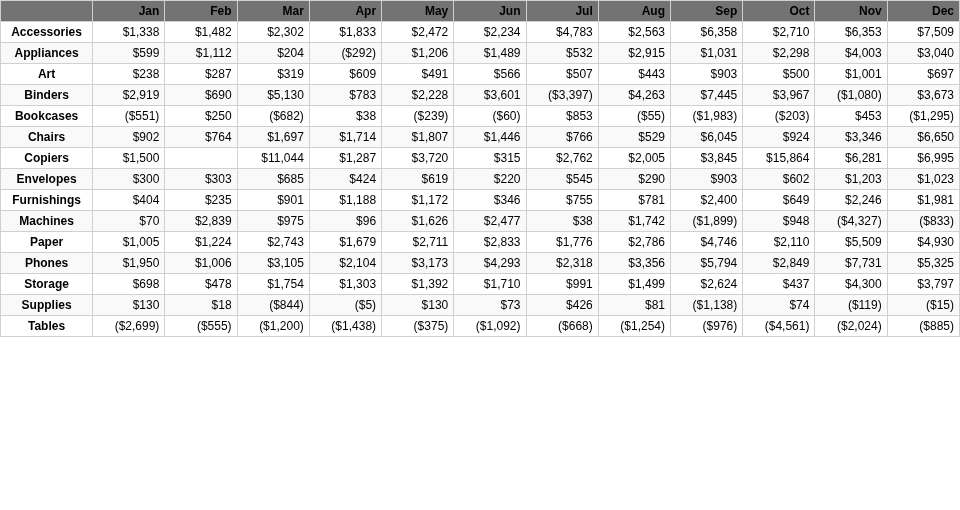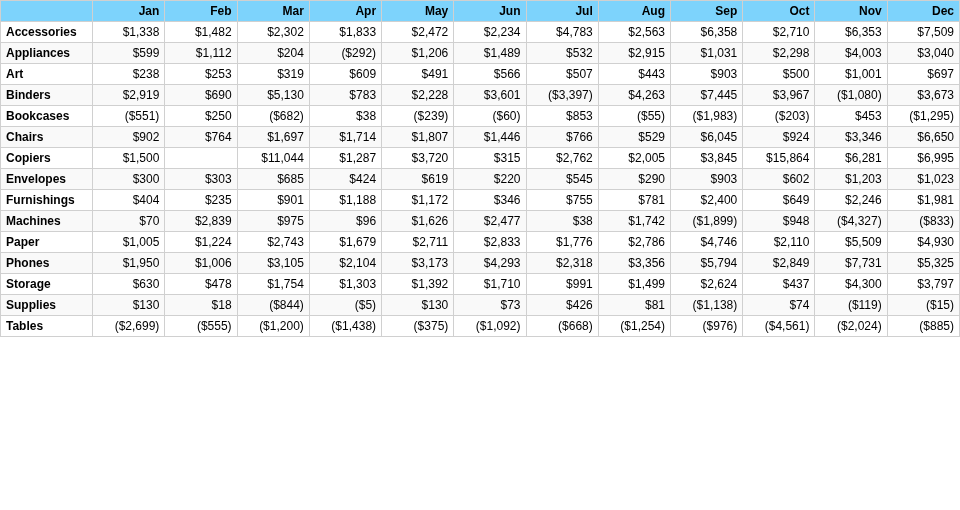--- a/index.html
+++ b/index.html
@@ -16,25 +16,25 @@
       table-layout: fixed;
     }
     th, td {
       border: 1px solid #d0d0d0;
       padding: 3px 5px;
       text-align: right;
       white-space: nowrap;
       overflow: hidden;
     }
     td:first-child, th:first-child {
-      text-align: left;
+      text-align: center;
       font-weight: bold;
     }
     th {
-      background: #7dd3fc;
+      background: #737373;
       font-weight: bold;
       text-align: right;
     }
     th:first-child {
       text-align: left;
     }
     tr:nth-child(even) {
       background: #f9f9f9;
     }
     tr:nth-child(odd) {
@@ -109,21 +109,21 @@
         <td>$532</td>
         <td>$2,915</td>
         <td>$1,031</td>
         <td>$2,298</td>
         <td>$4,003</td>
         <td>$3,040</td>
       </tr>
       <tr>
         <td>Art</td>
         <td>$238</td>
-        <td>$253</td>
+        <td>$287</td>
         <td>$319</td>
         <td>$609</td>
         <td>$491</td>
         <td>$566</td>
         <td>$507</td>
         <td>$443</td>
         <td>$903</td>
         <td>$500</td>
         <td>$1,001</td>
         <td>$697</td>
@@ -258,21 +258,21 @@
         <td>$4,293</td>
         <td>$2,318</td>
         <td>$3,356</td>
         <td>$5,794</td>
         <td>$2,849</td>
         <td>$7,731</td>
         <td>$5,325</td>
       </tr>
       <tr>
         <td>Storage</td>
-        <td>$630</td>
+        <td>$698</td>
         <td>$478</td>
         <td>$1,754</td>
         <td>$1,303</td>
         <td>$1,392</td>
         <td>$1,710</td>
         <td>$991</td>
         <td>$1,499</td>
         <td>$2,624</td>
         <td>$437</td>
         <td>$4,300</td>

